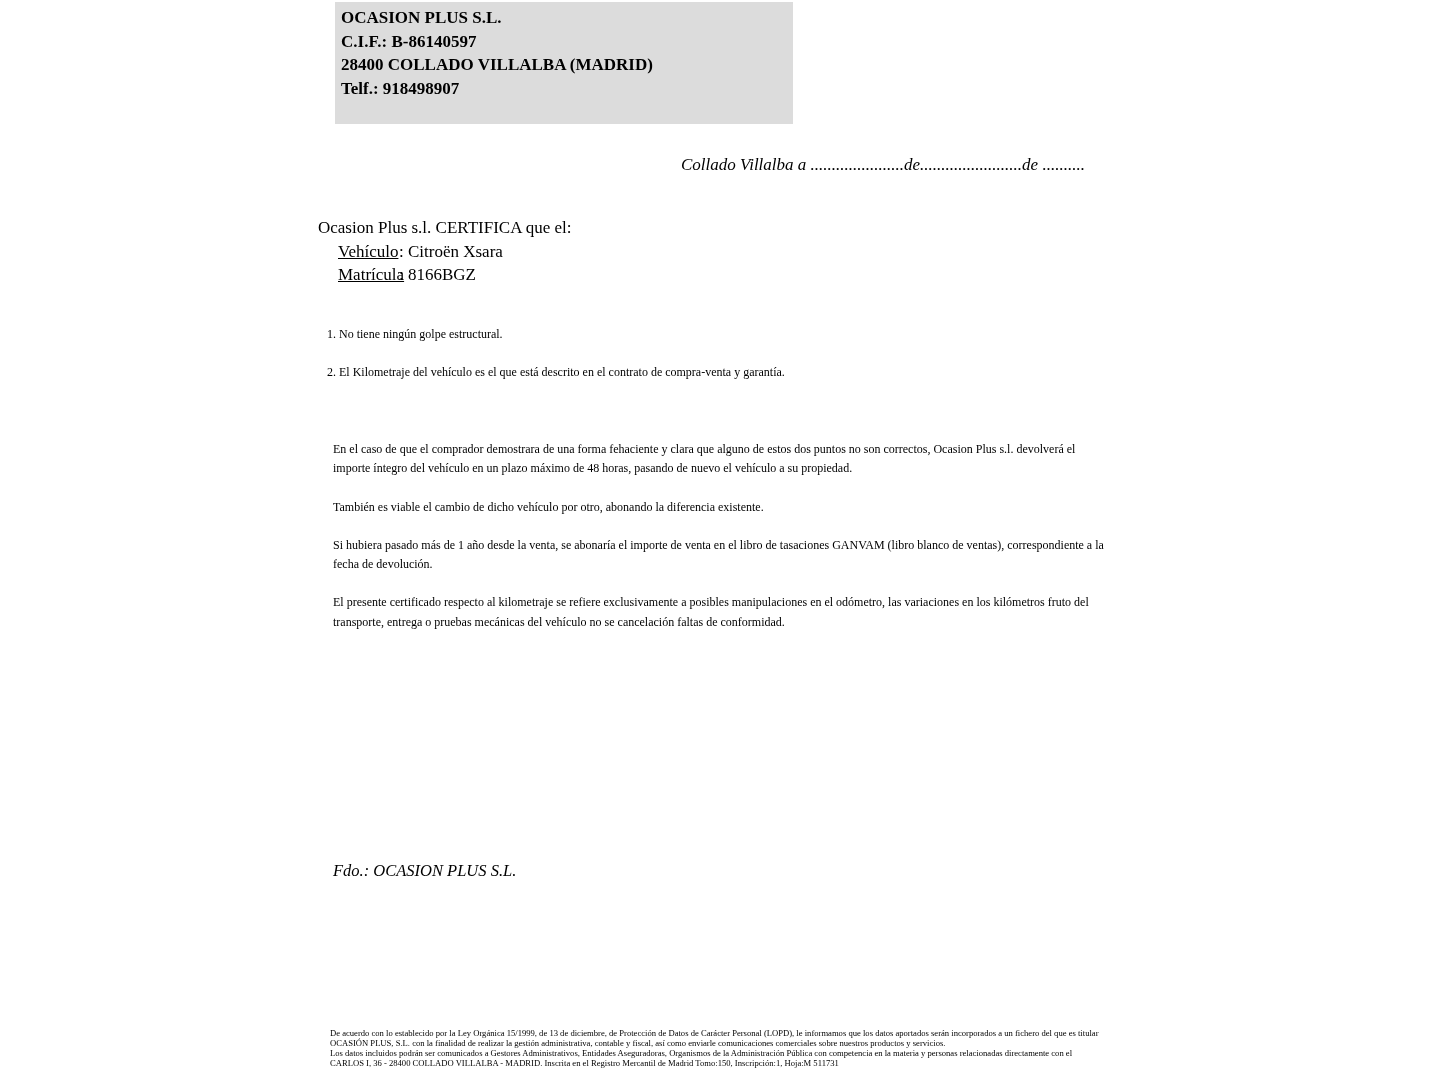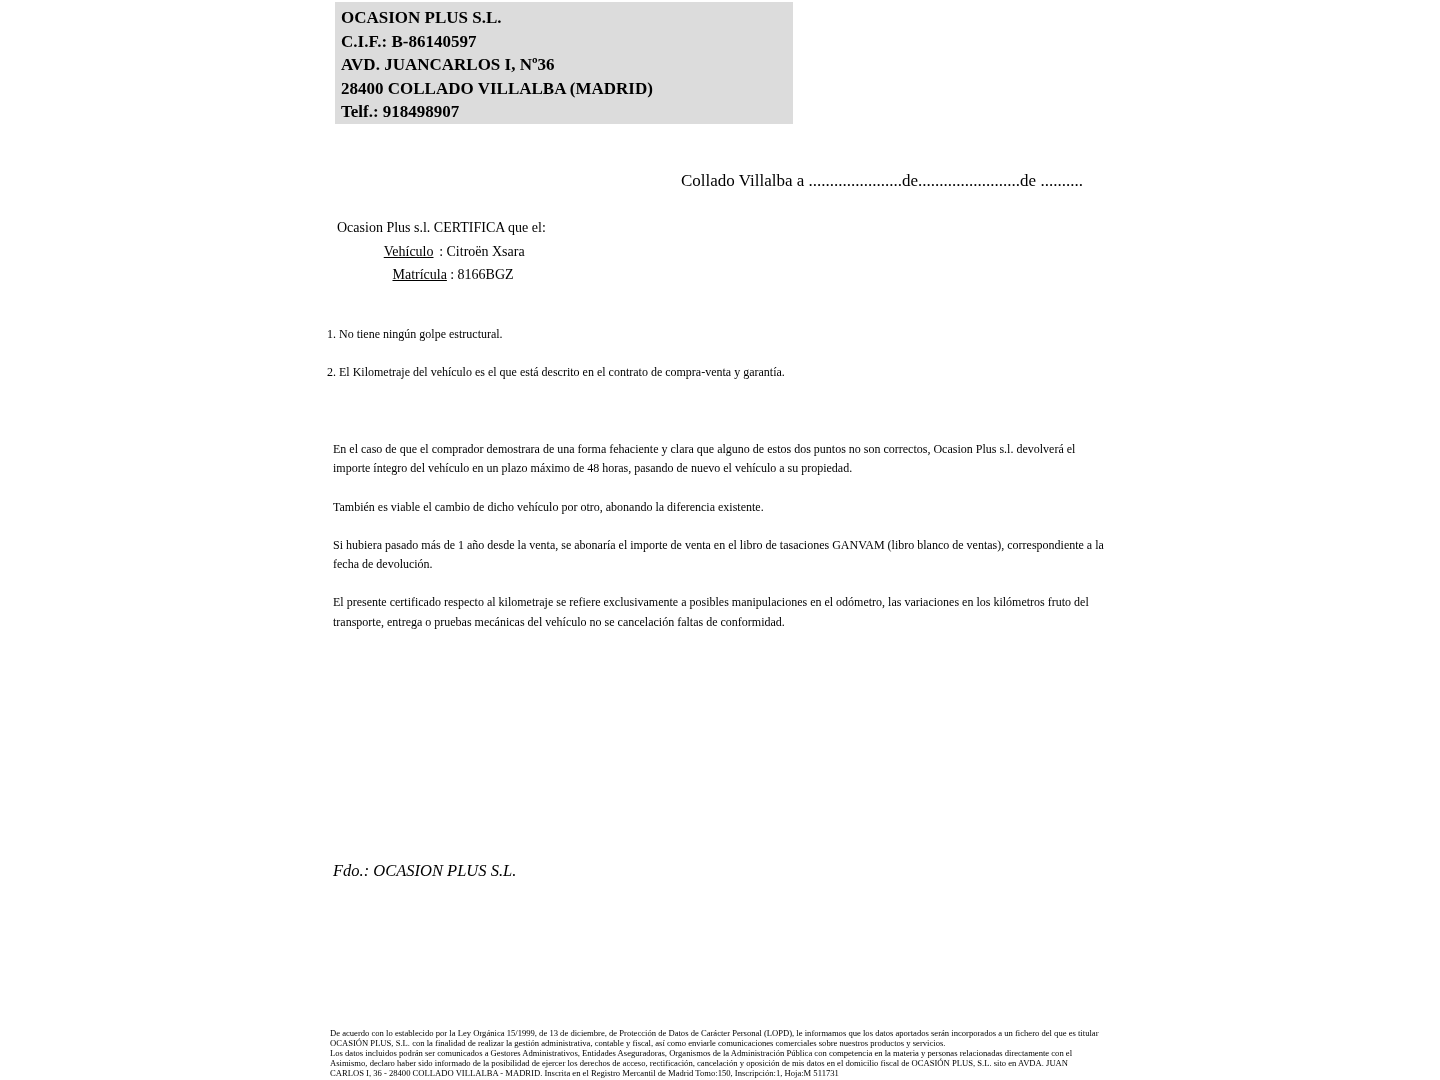--- a/index.html
+++ b/index.html
@@ -31,32 +31,32 @@
   #header-box .hline {
     font-weight: bold;
     font-size: 17px;
     line-height: 23.6px;
     white-space: nowrap;
   }
 
   
   #date-line {
     left: 681px;
-    top: 171px;
+    top: 155px;
     font-size: 17px;
     white-space: nowrap;
+    font-style: italic;
   }
 
   
   #certifica {
-    left: 337px;
+    left: 318px;
     top: 216px;
-    font-size: 14px;
+    font-size: 17px;
     line-height: 23.5px;
-    text-align: center;
   }
   .field-row { white-space: nowrap; }
   .field-label {
     display: inline-block;
     width: 81px;
   }
   .u { text-decoration: underline; margin-left: 20px; }
 
   
   #points {
@@ -97,21 +97,20 @@
   #footer .fline { white-space: nowrap; }
 </style>
 </head>
 <body>
 
 <div id="page">
 
   <div id="header-box" class="abs">
     <div class="hline">OCASION PLUS S.L.</div>
     <div class="hline">C.I.F.: B-86140597</div>
-    <div class="hline">AVD. JUANCARLOS I, Nº36</div>
     <div class="hline">28400 COLLADO VILLALBA (MADRID)</div>
     <div class="hline">Telf.: 918498907</div>
   </div>
 
   <div id="date-line" class="abs">Collado Villalba a ......................de........................de ..........</div>
 
   <div id="certifica" class="abs">
     <div>Ocasion Plus s.l. CERTIFICA que el:</div>
     <div class="field-row">
       <span class="field-label"><span class="u">Vehículo</span></span><span>: Citroën Xsara</span>
@@ -132,17 +131,16 @@
     <p>Si hubiera pasado más de 1 año desde la venta, se abonaría el importe de venta en el libro de tasaciones GANVAM (libro blanco de ventas), correspondiente a la fecha de devolución.</p>
     <p>El presente certificado respecto al kilometraje se refiere exclusivamente a posibles manipulaciones en el odómetro, las variaciones en los kilómetros fruto del transporte, entrega o pruebas mecánicas del vehículo no se cancelación faltas de conformidad.</p>
   </div>
 
   <div id="signature" class="abs">Fdo.: OCASION PLUS S.L.</div>
 
   <div id="footer" class="abs">
     <div class="fline">De acuerdo con lo establecido por la Ley Orgánica 15/1999, de 13 de diciembre, de Protección de Datos de Carácter Personal (LOPD), le informamos que los datos aportados serán incorporados a un fichero del que es titular</div>
     <div class="fline">OCASIÓN PLUS, S.L. con la finalidad de realizar la gestión administrativa, contable y fiscal, así como enviarle comunicaciones comerciales sobre nuestros productos y servicios.</div>
     <div class="fline">Los datos incluidos podrán ser comunicados a Gestores Administrativos, Entidades Aseguradoras, Organismos de la Administración Pública con competencia en la materia y personas relacionadas directamente con el</div>
-    <div class="fline">Asimismo, declaro haber sido informado de la posibilidad de ejercer los derechos de acceso, rectificación, cancelación y oposición de mis datos en el domicilio fiscal de OCASIÓN PLUS, S.L. sito en AVDA. JUAN</div>
     <div class="fline">CARLOS I, 36 - 28400 COLLADO VILLALBA - MADRID. Inscrita en el Registro Mercantil de Madrid Tomo:150, Inscripción:1, Hoja:M 511731</div>
   </div>
 
 </div>
 
 </body></html>

